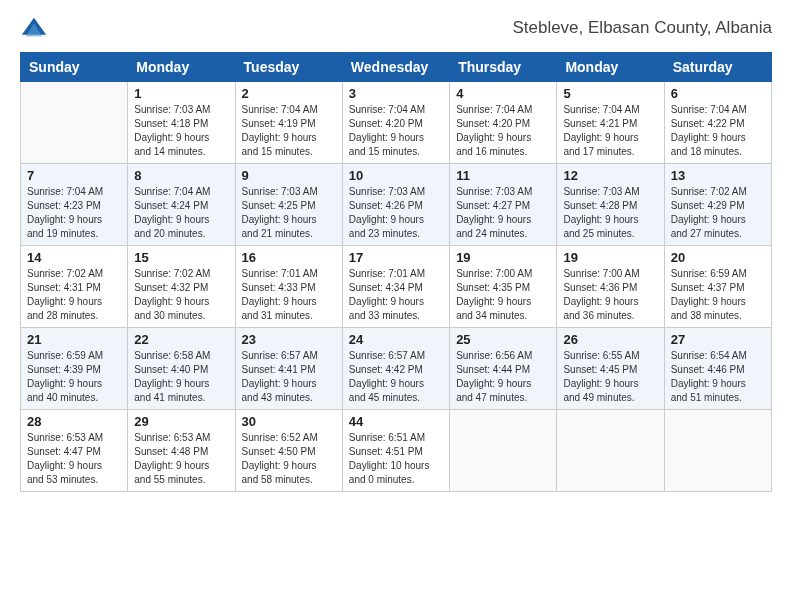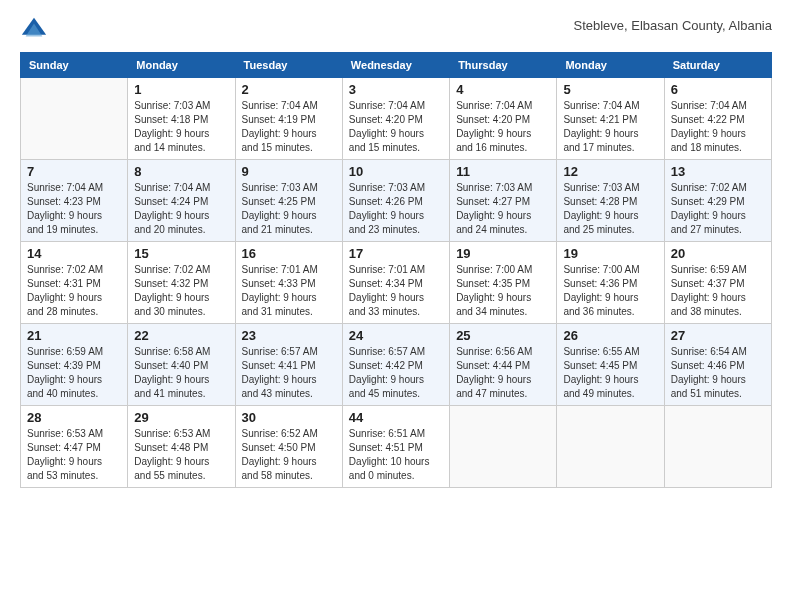--- a/index.html
+++ b/index.html
@@ -34,33 +34,33 @@
     }
     .title-block {
       text-align: right;
     }
     .month-title {
       font-size: 32px;
       font-weight: bold;
       color: #222;
     }
     .location-title {
-      font-size: 13px;
+      font-size: 17px;
       color: #444;
       margin-top: 2px;
     }
     .calendar {
       width: 100%;
       border-collapse: collapse;
       border: 1px solid #ccc;
     }
     .calendar th {
       background: #1a5fa8;
       color: #fff;
-      font-size: 11px;
+      font-size: 14px;
       font-weight: bold;
       padding: 6px 8px;
       text-align: left;
       border: 1px solid #1a5fa8;
     }
     .calendar td {
       vertical-align: top;
       border: 1px solid #ccc;
       padding: 4px 6px;
       width: calc(100% / 7);

